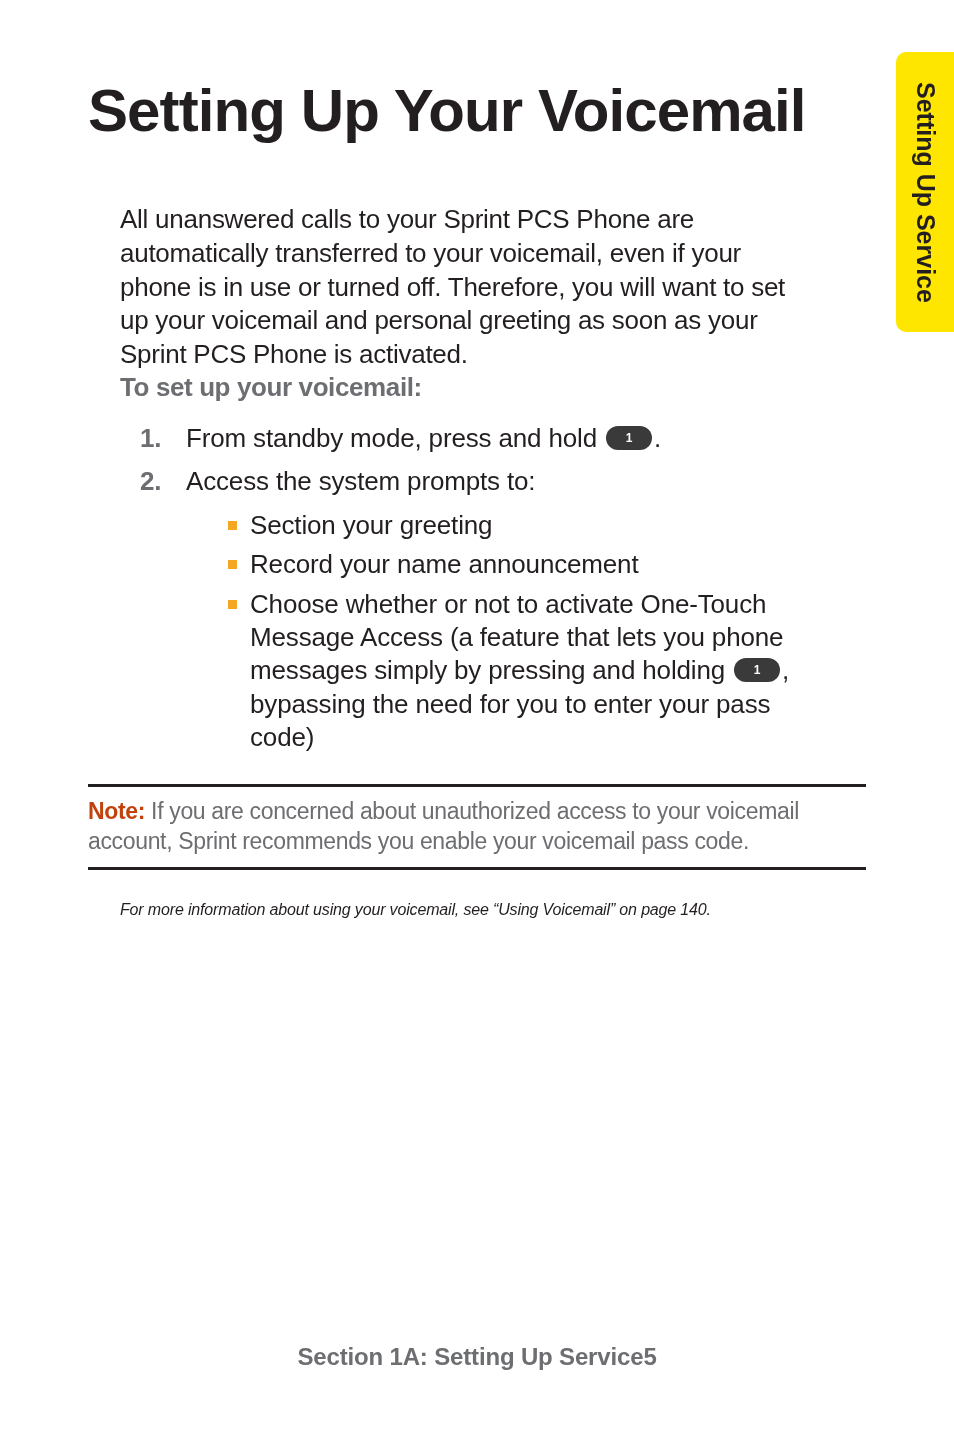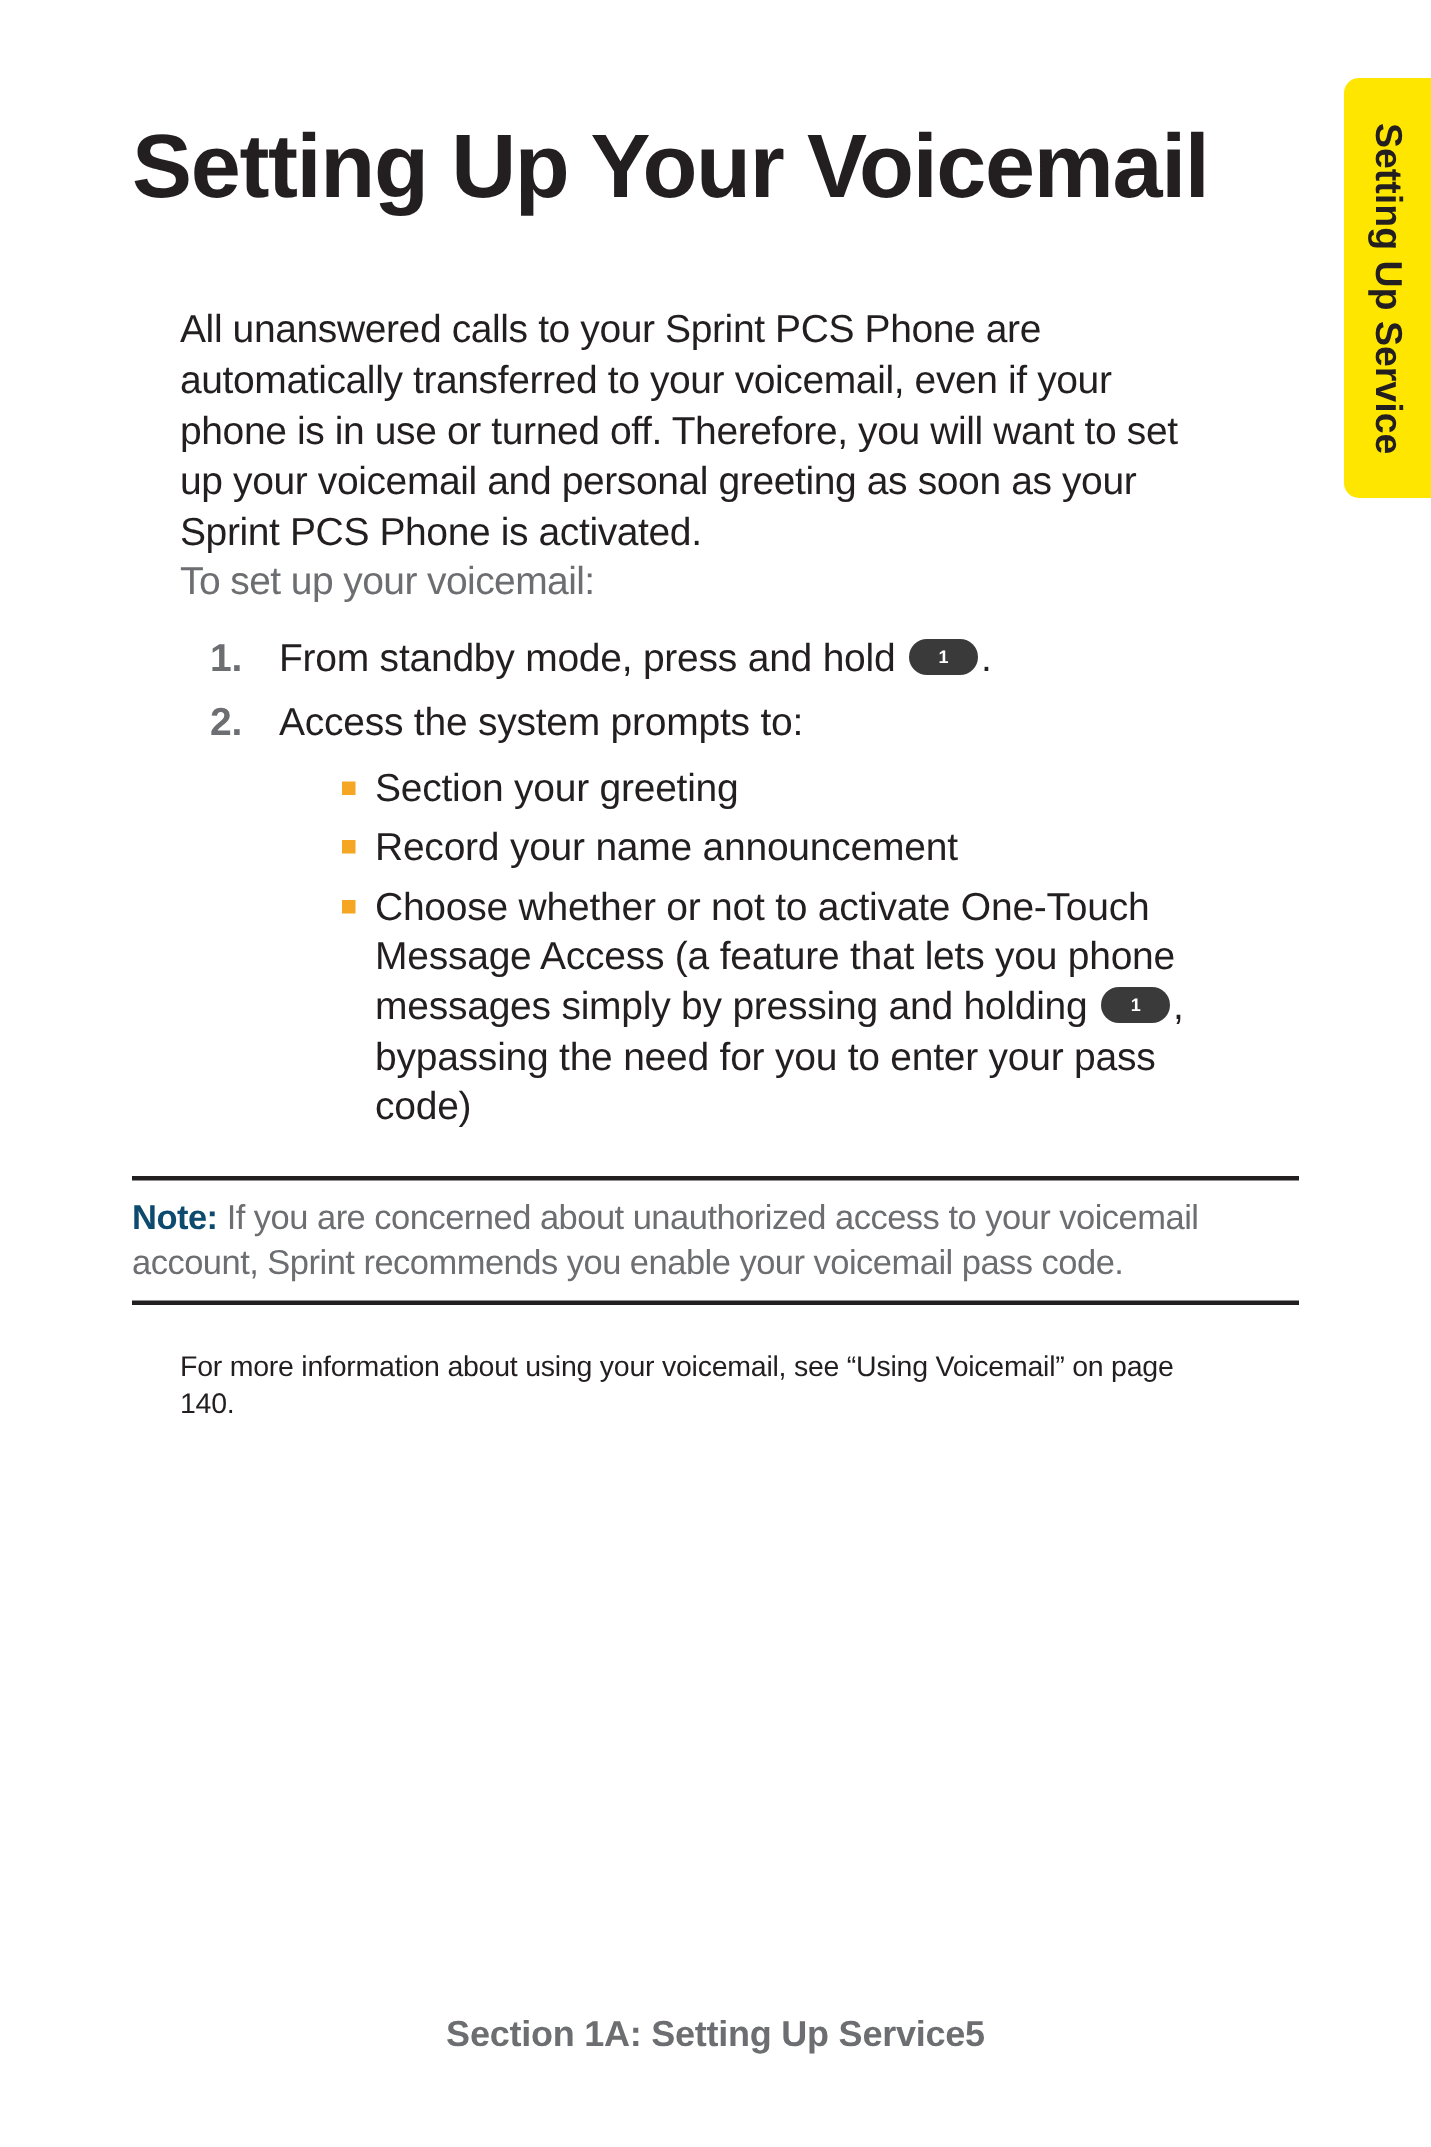--- a/index.html
+++ b/index.html
@@ -44,21 +44,21 @@
       letter-spacing: -0.015em;
     }
     .content { padding-left: 32px; padding-right: 70px; }
     p.intro {
       font-size: 26px;
       line-height: 1.3;
       letter-spacing: -0.01em;
     }
     .subhead {
       font-size: 26px;
-      font-weight: 400;
+      font-weight: 700;
       color: #6d6e71;
       margin-bottom: 18px;
       letter-spacing: -0.015em;
     }
     ol.steps { list-style: none; padding-left: 20px; }
     ol.steps > li {
       display: flex;
       font-size: 26px;
       line-height: 1.35;
       margin-bottom: 8px;
@@ -107,26 +107,27 @@
     .note-block {
       margin: 24px 0 30px 0;
       border-top: 3px solid #231f20;
       border-bottom: 3px solid #231f20;
       padding: 10px 0;
       font-size: 23px;
       line-height: 1.3;
       color: #6d6e71;
       letter-spacing: -0.015em;
     }
-    .note-label { font-weight: 800; color: #0c4a6e; }
+    .note-label { font-weight: 800; color: #c2410c; }
     p.closing {
-      font-size: 19px;
+      font-size: 16px;
       line-height: 1.3;
       padding-left: 32px;
       padding-right: 70px;
+      font-style: italic;
     }
     .footer {
       position: absolute;
       bottom: 60px;
       left: 88px;
       right: 88px;
       display: flex;
       justify-content: center;
       font-size: 24px;
       font-weight: 700;

